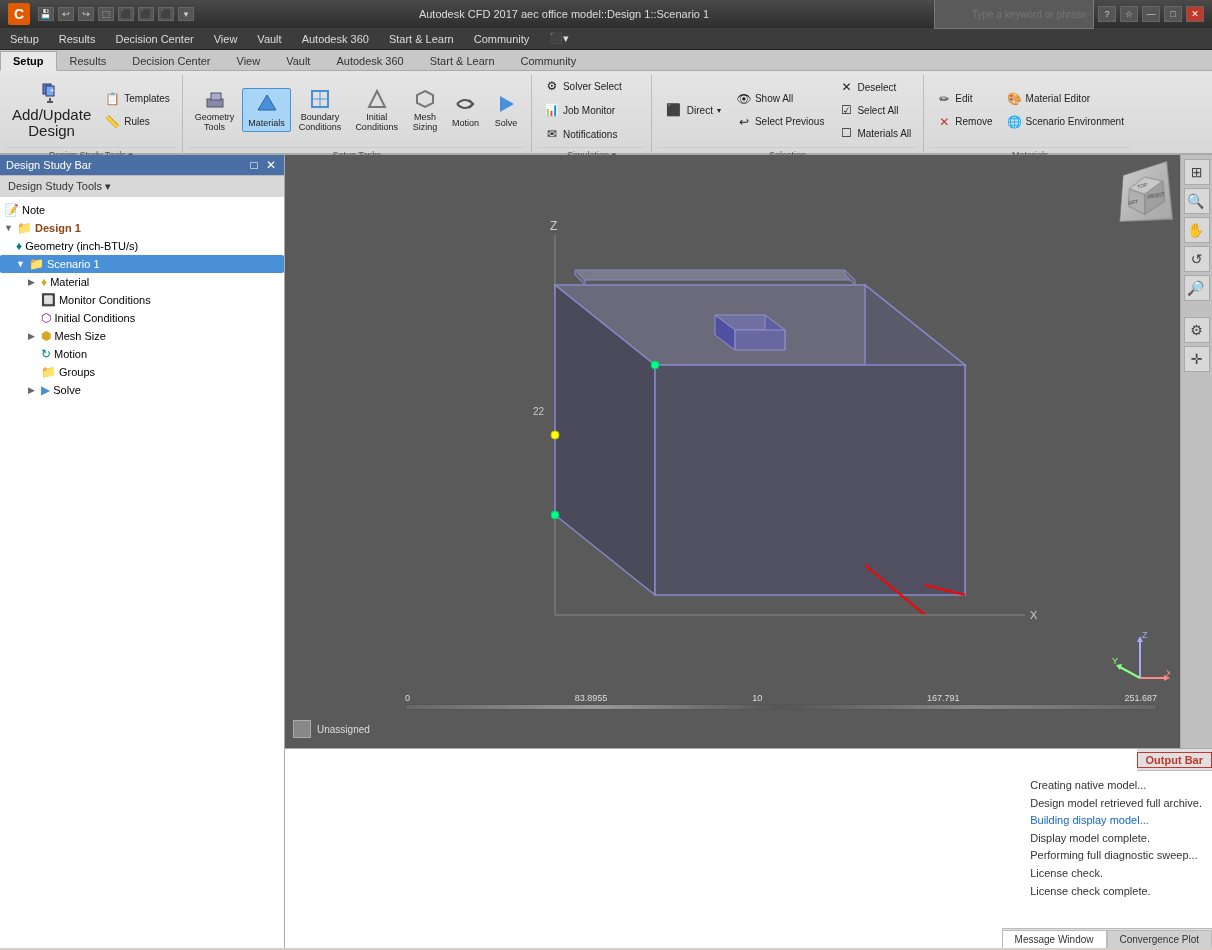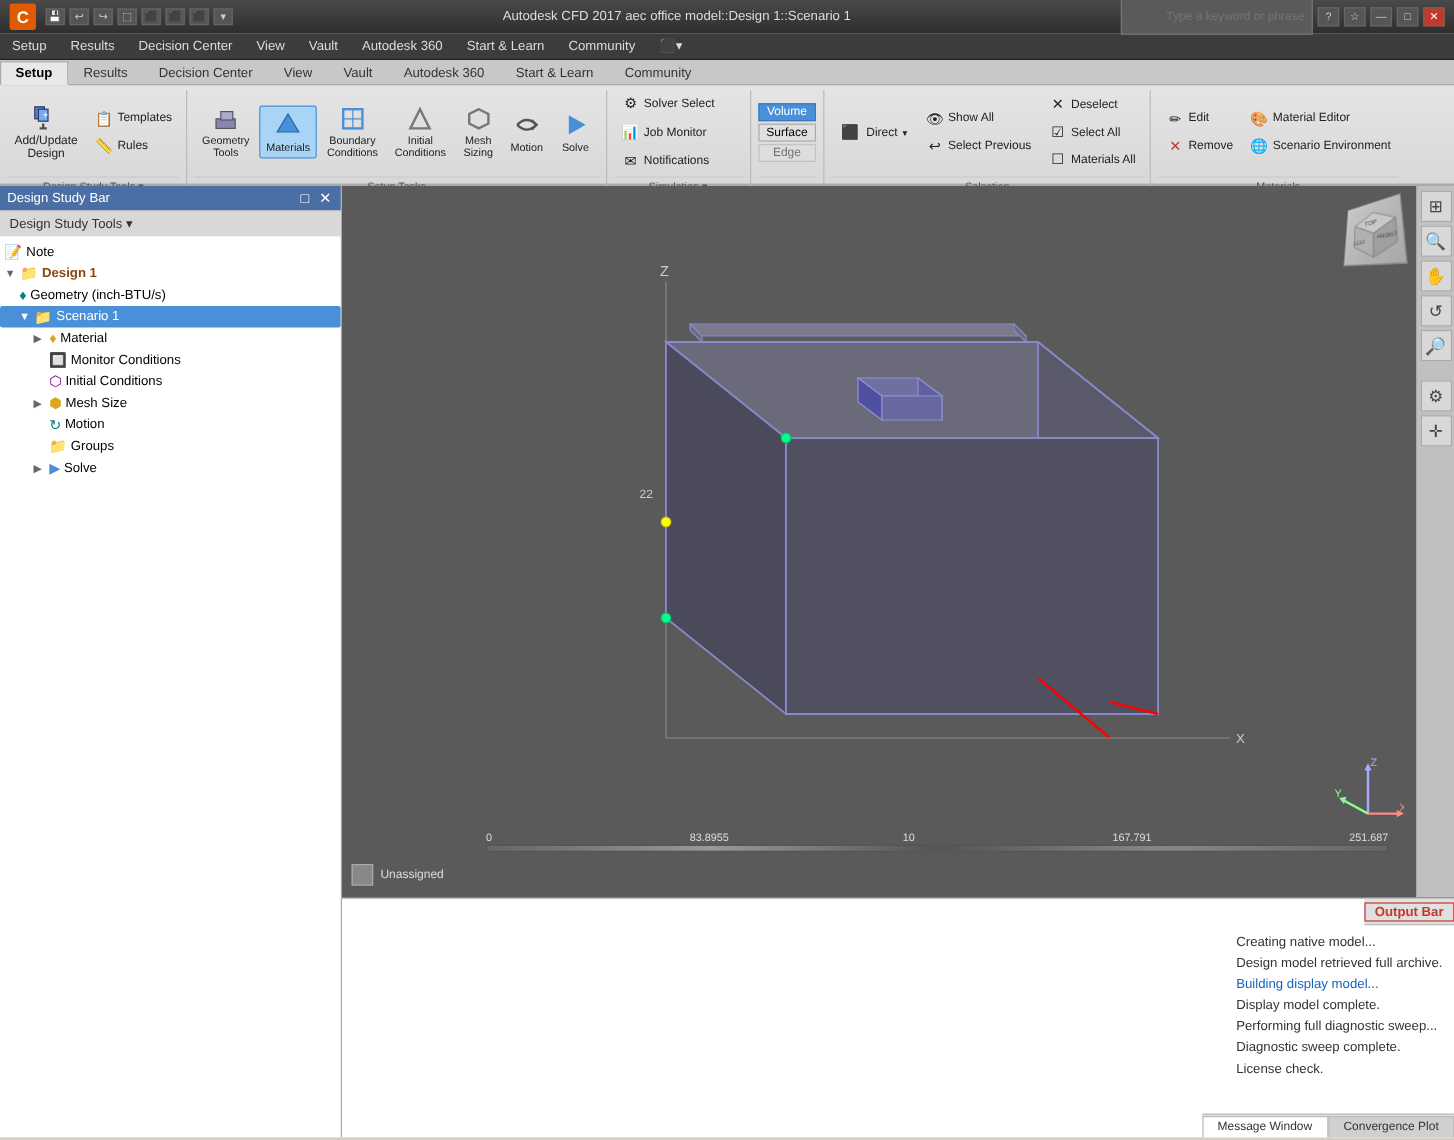--- a/index.html
+++ b/index.html
@@ -445,21 +445,21 @@
         <div class="ribbon-btn">
           <div class="icon">
             <svg width="24" height="24" viewBox="0 0 24 24">
                 <rect x="3" y="3" width="8" height="10" fill="#5588cc" stroke="#336"></rect>
                 <rect x="6" y="5" width="8" height="10" fill="#77aaee" stroke="#336"></rect>
                 <line x1="10" y1="17" x2="10" y2="21" stroke="#555" stroke-width="2"></line>
                 <line x1="7" y1="21" x2="13" y2="21" stroke="#555" stroke-width="2"></line>
                 <text x="12" y="12" font-size="8" fill="white" text-anchor="middle">+</text>
               </svg>
           </div>
-          <span style="font-size:10px;line-height:1.1;">Add/Update<br>Design</span>
+          <span style="font-size:15px;line-height:1.1;">Add/Update<br>Design</span>
         </div>
         <div class="ribbon-col">
           <div class="ribbon-btn-small">
             <div class="icon-sm">📋</div>
             <span>Templates</span>
           </div>
           <div class="ribbon-btn-small">
             <div class="icon-sm">📏</div>
             <span>Rules</span>
           </div>
@@ -545,28 +545,20 @@
           <span>Job Monitor</span>
         </div>
         <div class="ribbon-btn-small">
           <div class="icon-sm">✉</div>
           <span>Notifications</span>
         </div>
       </div>
       <div class="ribbon-group-label">Simulation ▾</div>
     </div>
 
-    <div class="ribbon-group" style="min-width:60px;">
-      <div class="ribbon-group-items" style="flex-direction:column; align-items:stretch; justify-content:center; gap:2px;">
-        <button class="vol-btn active">Volume</button>
-        <button class="vol-btn">Surface</button>
-        <button class="vol-btn" style="opacity:0.5;">Edge</button>
-      </div>
-      <div class="ribbon-group-label">&nbsp;</div>
-    </div>
 
     <div class="ribbon-group" style="min-width:200px;">
       <div class="ribbon-group-items">
         <div class="ribbon-btn" style="flex-direction:row; min-width:70px; gap:4px;">
           <div class="icon" style="width:18px;height:18px;font-size:12px;">⬛</div>
           <span>Direct</span>
           <span style="font-size:8px;">▾</span>
         </div>
         <div class="ribbon-col">
           <div class="ribbon-btn-small">
@@ -804,22 +796,22 @@
       <div id="output-section" style="height:200px;background:white;border-top:1px solid #aaa;display:flex;flex-direction:column;align-items:flex-end;">
         <div id="output-header">
           <span id="output-bar-label" style="border:1.5px solid #c0392b;color:#c0392b;padding:1px 8px;font-size:11px;font-weight:bold;">Output Bar</span>
         </div>
         <div id="output-content">
           <div>Creating native model...</div>
           <div>Design model retrieved full archive.</div>
           <div class="output-line-blue">Building display model...</div>
           <div>Display model complete.</div>
           <div>Performing full diagnostic sweep...</div>
-          <div>Diagnostic sweep complete.</div>
           <div>License check.</div>
+          <div>License check complete.</div>
         </div>
         <div id="output-tabs">
           <div class="output-tab active">Message Window</div>
           <div class="output-tab">Convergence Plot</div>
         </div>
       </div>
     </div>
   </div>
 
 </div>

